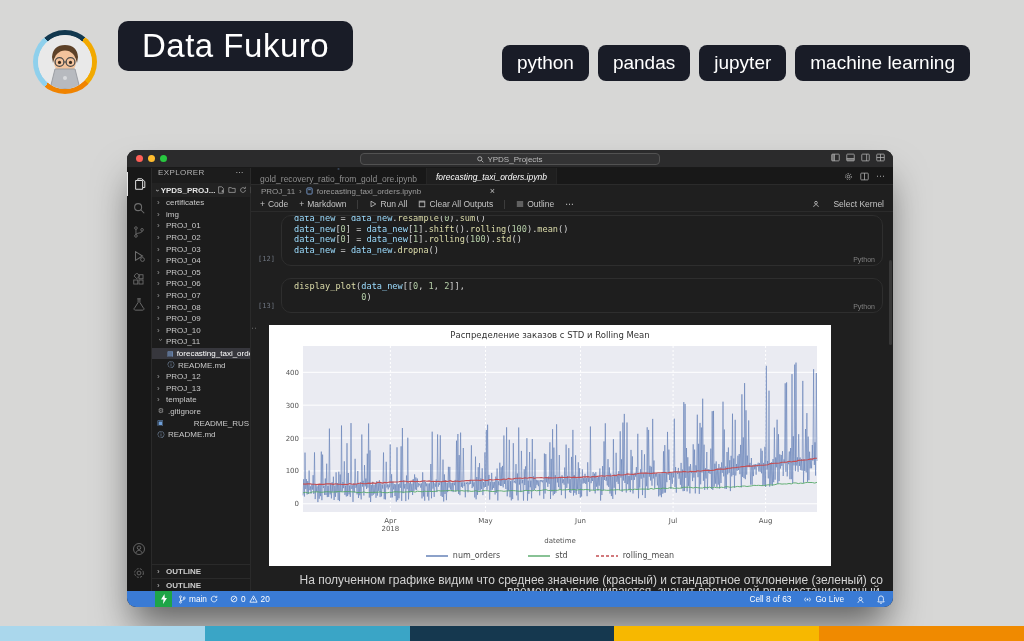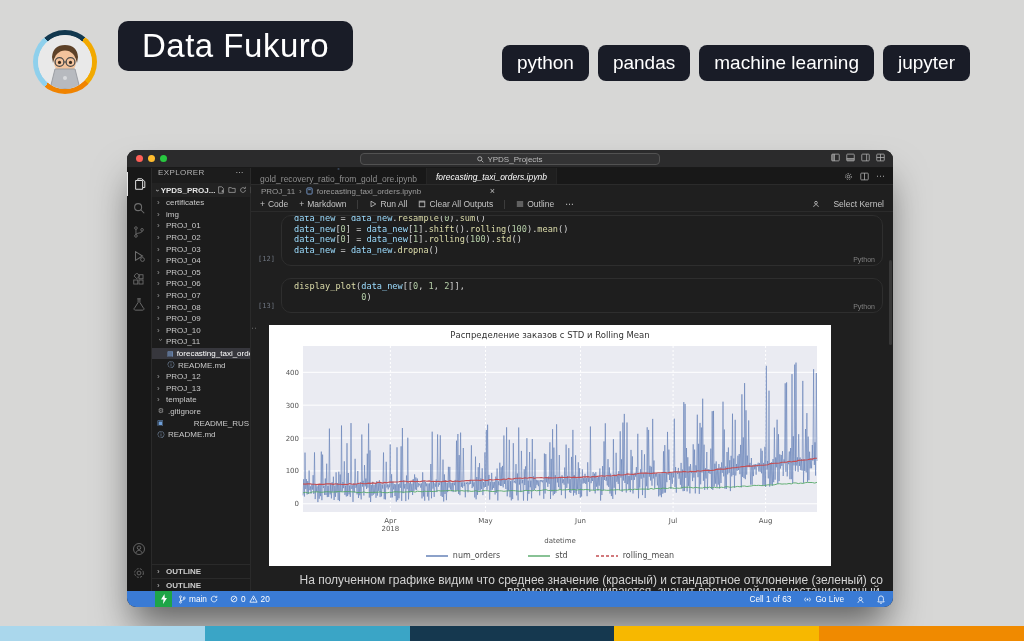--- a/index.html
+++ b/index.html
@@ -120,22 +120,22 @@
       <circle cx="27" cy="43" r="2" fill="#d8dadd"></circle>
     </svg>
   </div>
 </div>
 <div class="abs brand-badge">
   <span>Data Fukuro</span>
 </div>
 <div class="abs tags">
   <span class="tag">python</span>
   <span class="tag">pandas</span>
+  <span class="tag">jupyter</span>
   <span class="tag">machine learning</span>
-  <span class="tag">jupyter</span>
 </div>
 
 <div class="abs vscode">
 
   <div class="titlebar">
     <div class="traffic">
       <span class="t-red"></span>
       <span class="t-yellow"></span>
       <span class="t-green"></span>
     </div>
@@ -541,21 +541,21 @@
       <span>0</span>
       <svg class="icon" width="9" height="8" viewBox="0 0 11 10">
           <path d="M5.5 1L10 9H1z" fill="none" stroke="#fff"></path>
           <line x1="5.5" y1="4" x2="5.5" y2="6.2" stroke="#fff"></line>
           <circle cx="5.5" cy="7.6" r=".5" fill="#fff"></circle>
         </svg>
       <span>20</span>
     </div>
     <div class="sb-right">
       <div class="sbitem">
-          <span>Cell 1 of 63</span>
+          <span>Cell 8 of 63</span>
         </div>
       <div class="sbitem">
         <svg class="icon" width="9" height="9" viewBox="0 0 12 12">
             <circle cx="6" cy="6" r="1.2" fill="#fff"></circle>
             <path d="M3.5 8.5a3.5 3.5 0 0 1 0-5M8.5 3.5a3.5 3.5 0 0 1 0 5" fill="none" stroke="#fff"></path>
           </svg>
         <span>Go Live</span>
       </div>
       <div class="sbitem">
         <svg class="icon" width="9" height="9" viewBox="0 0 12 12">

